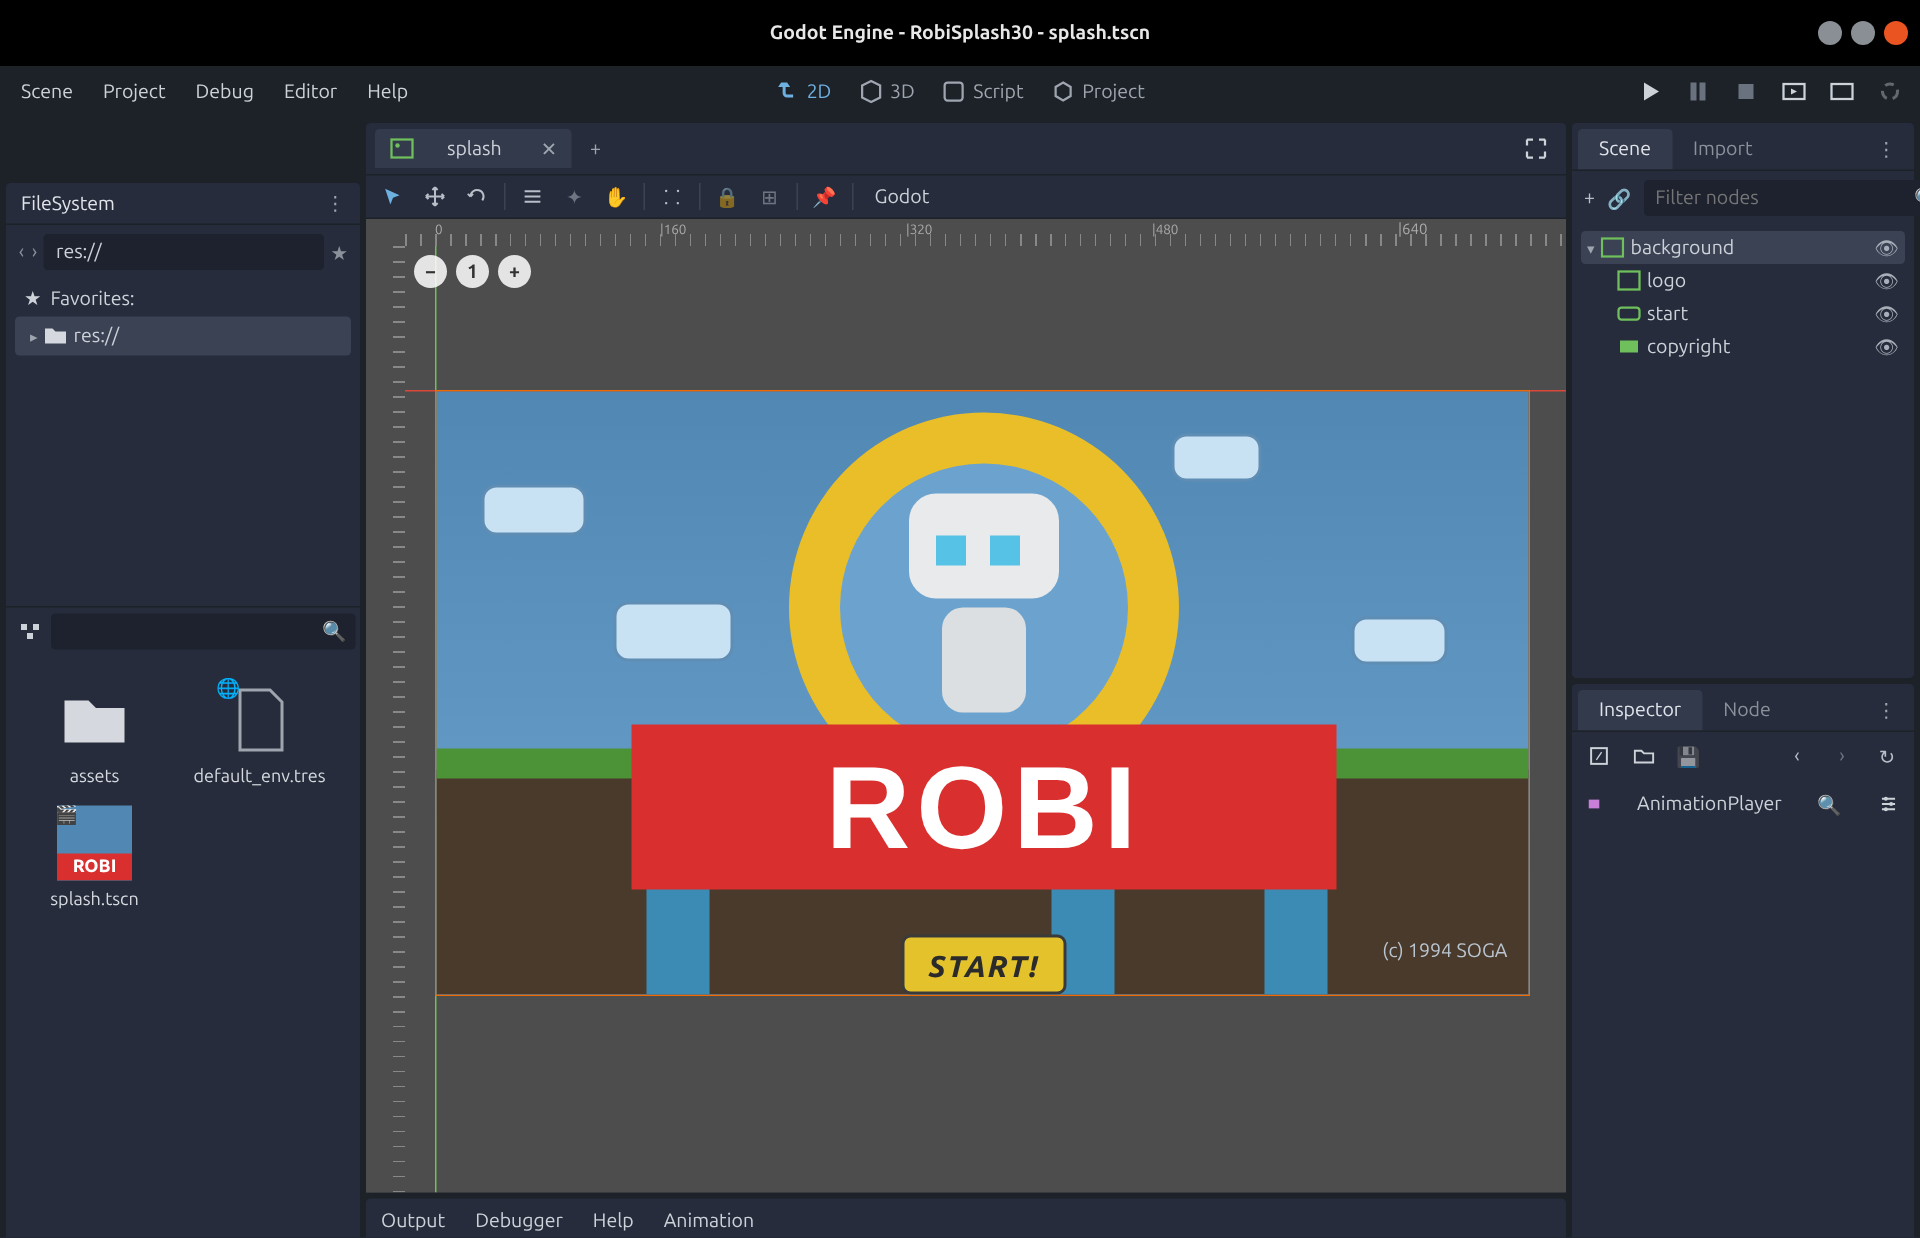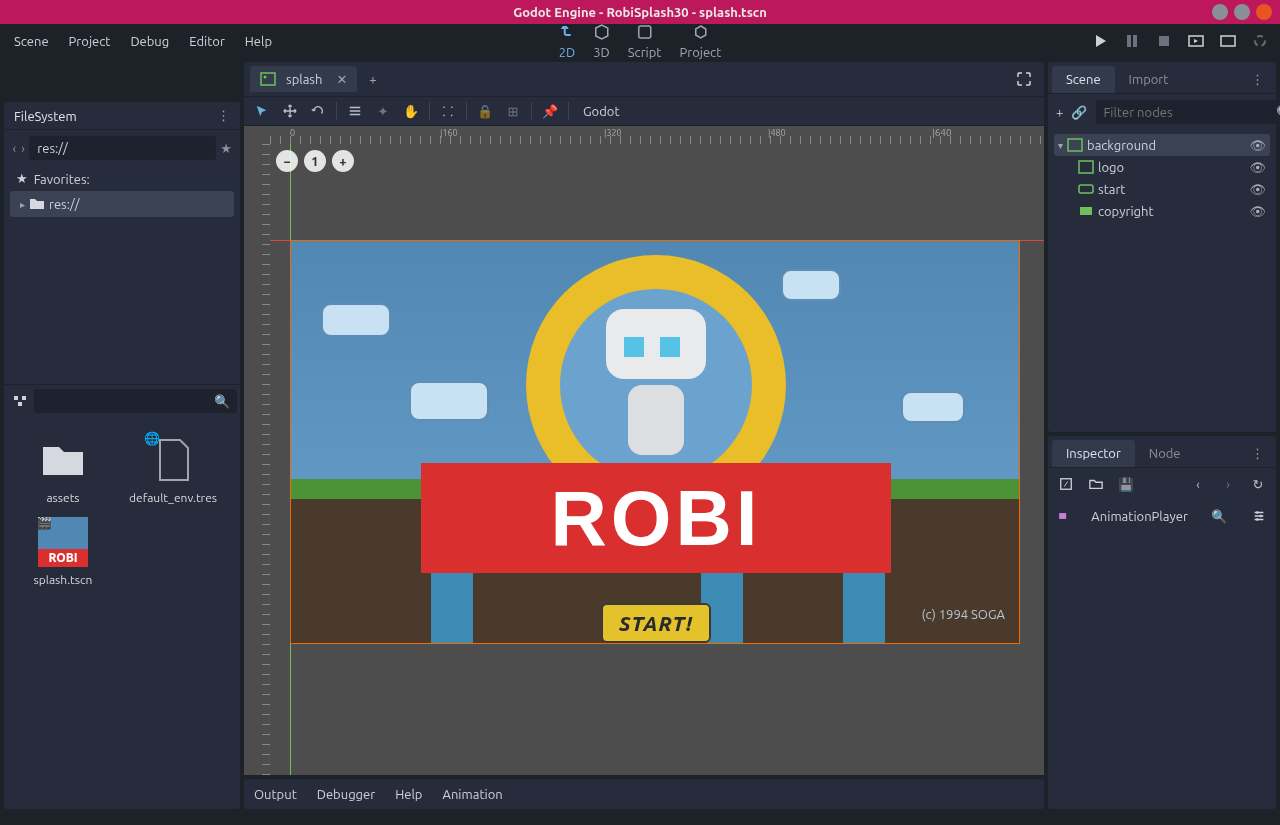--- a/index.html
+++ b/index.html
@@ -1,25 +1,25 @@
 <!DOCTYPE html>
 <html><head>
 <meta charset="utf-8">
 <style>
 * { box-sizing: border-box; margin: 0; padding: 0; font-family: -apple-system, "Segoe UI", Ubuntu, sans-serif; }
 body { width: 1280px; height: 825px; background: #1d2229; color: #cdd2d9; font-size: 13px; overflow: hidden; }
-.titlebar { height: 24px; background: #be185d; display: flex; align-items: center; position: relative; }
+.titlebar { height: 44px; background: #000000; display: flex; align-items: center; position: relative; }
 .titlebar-title { width: 100%; text-align: center; color: #e8e8e8; font-weight: bold; }
 .titlebar-controls { position: absolute; right: 8px; display: flex; gap: 6px; }
 .tbbtn { width: 16px; height: 16px; border-radius: 50%; }
 .menubar { height: 34px; background: #1d2229; display: flex; align-items: center; padding: 0 14px; position: relative; }
 .menu-left { display: flex; gap: 20px; }
 .menu-item { color: #cdd2d9; cursor: pointer; }
 .menu-center { position: absolute; left: 50%; transform: translateX(-50%); display: flex; gap: 18px; align-items: center; }
-.workspace-btn { display: flex; align-items: center; gap: 5px; color: #9ea5af; cursor: pointer; flex-direction: column; }
+.workspace-btn { display: flex; align-items: center; gap: 5px; color: #9ea5af; cursor: pointer; }
 .workspace-btn.active { color: #6eb0e0; }
 .menu-right { position: absolute; right: 12px; display: flex; gap: 16px; align-items: center; }
 .ico { width: 16px; height: 16px; display: inline-block; }
 .main { display: flex; height: calc(100% - 70px); padding: 4px; gap: 4px; }
 .panel { background: #262c3b; border-radius: 3px; display: flex; flex-direction: column; }
 .panel-header { display: flex; align-items: center; padding: 6px 10px; border-bottom: 1px solid #1d2229; }
 .panel-title { flex: 1; color: #e0e4ea; }
 .dots { color: #9ea5af; }
 .left-col { width: 236px; display: flex; flex-direction: column; gap: 4px; }
 .filesystem { flex: 1; margin-top: 40px; }
@@ -30,21 +30,21 @@
 .tree-row { padding: 5px 10px; display: flex; align-items: center; gap: 4px; background: #3a4254; border-radius: 3px; margin: 0 6px; cursor: pointer; }
 .fs-toolbar { display: flex; align-items: center; gap: 6px; padding: 4px 8px; border-top: 1px solid #1d2229; }
 .search-input { flex: 1; background: #1d222e; border: none; padding: 5px 24px 5px 8px; border-radius: 3px; height: 24px; color: #cdd2d9; }
 .fs-items { display: flex; flex-wrap: wrap; gap: 12px; padding: 18px 10px; }
 .fs-item { width: 98px; display: flex; flex-direction: column; align-items: center; gap: 6px; cursor: pointer; }
 .fs-icon { width: 50px; height: 50px; display: flex; align-items: center; justify-content: center; }
 .fs-label { font-size: 12px; text-align: center; color: #d5d9df; word-break: break-word; line-height: 1.2; }
 .center-col { flex: 1; display: flex; flex-direction: column; gap: 4px; }
 .viewport-panel { flex: 1; }
 .tabs { display: flex; align-items: center; padding: 4px 6px; gap: 4px; }
-.tab { display: flex; align-items: center; gap: 10px; padding: 5px 10px; background: #333a4b; border-radius: 3px 3px 0 0; cursor: pointer; }
+.tab { display: flex; align-items: center; gap: 22px; padding: 5px 10px; background: #333a4b; border-radius: 3px 3px 0 0; cursor: pointer; }
 .tab-close { color: #9ea5af; margin-left: 4px; }
 .tab-add { padding: 4px 8px; color: #9ea5af; cursor: pointer; }
 .vp-toolbar { display: flex; align-items: center; gap: 8px; padding: 4px 8px; border-top: 1px solid #1d2229; border-bottom: 1px solid #1d2229; }
 .tbico { width: 20px; height: 20px; display: flex; align-items: center; justify-content: center; color: #b8bfc9; cursor: pointer; }
 .tbsep { width: 1px; height: 18px; background: #3a4254; }
 .expand-icon { margin-left: auto; margin-right: 4px; }
 .viewport { flex: 1; position: relative; background: #4d4d4d; overflow: hidden; }
 .ruler-h { position: absolute; top: 0; left: 26px; right: 0; height: 18px; background: #4d4d4d; }
 .ruler-v { position: absolute; top: 18px; left: 0; width: 26px; bottom: 0; background: #4d4d4d; }
 .ruler-h::after { content: ""; position: absolute; bottom: 0; left: 0; right: 0; height: 8px; background: repeating-linear-gradient(90deg, #888 0 1px, transparent 1px 10px); }

